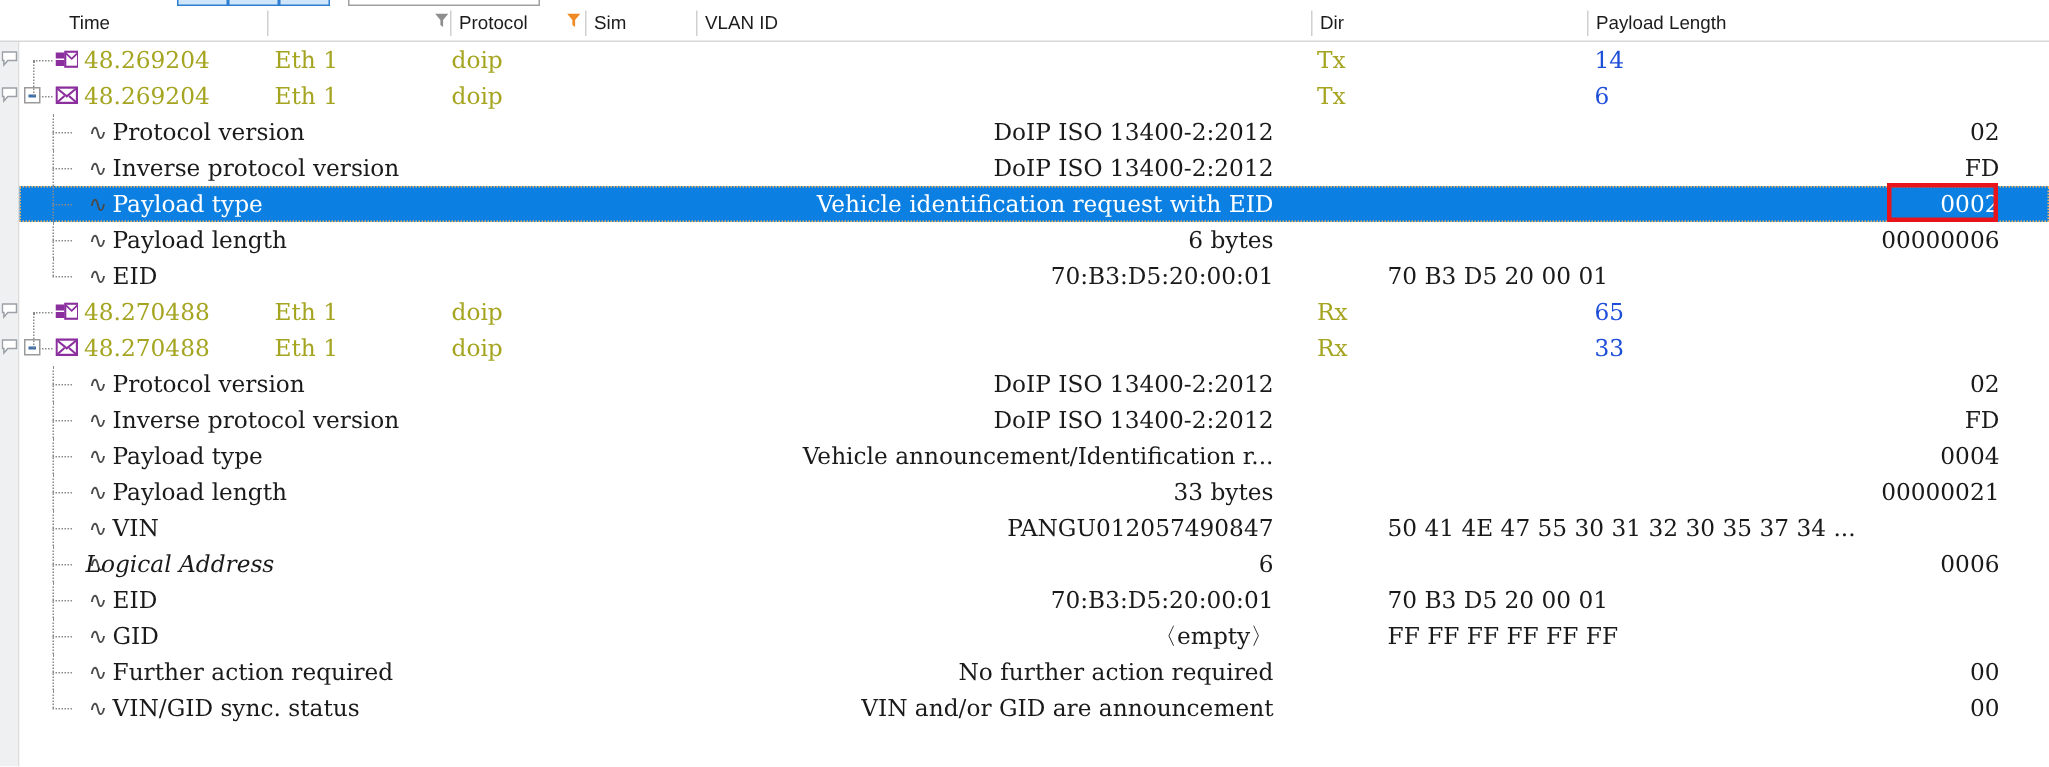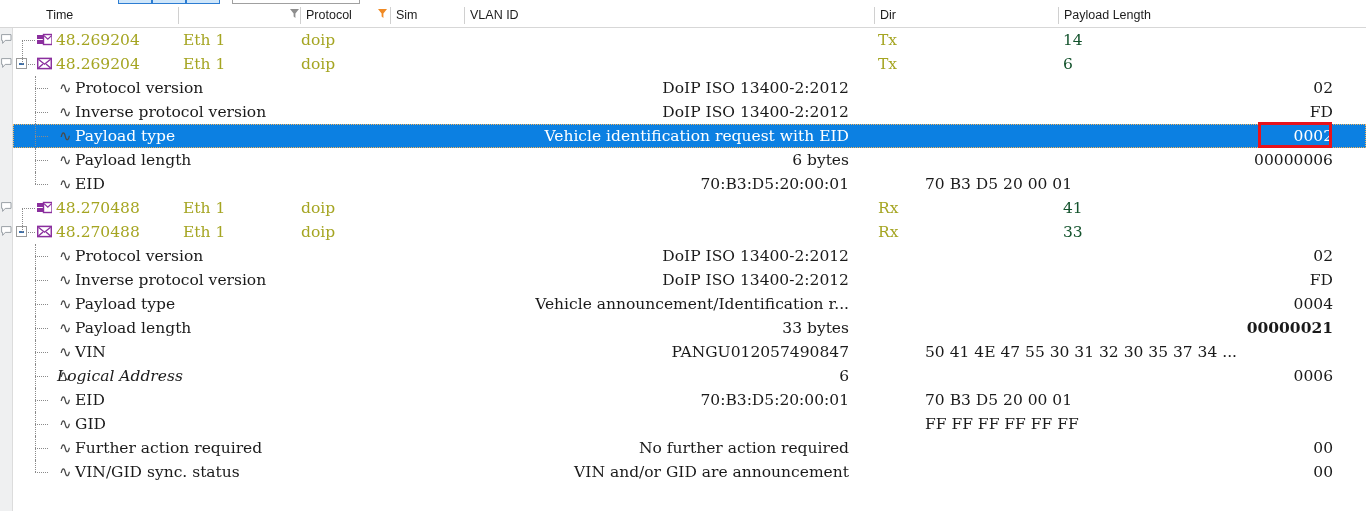--- a/index.html
+++ b/index.html
@@ -169,21 +169,21 @@
   }
   .dircol {
     position: absolute; top: 0;
     line-height: 24px;
     color: #a5a522;
     white-space: nowrap;
   }
   .plcol {
     position: absolute; top: 0;
     line-height: 24px;
-    color: #14532d;
+    color: #1d4ed8;
     white-space: nowrap;
   }
 
   
   .annot-rect {
     position: absolute;
     border: 3px solid #e8131b;
     pointer-events: none;
     z-index: 40;
   }
@@ -336,21 +336,21 @@
             <rect x="0" y="2" width="6" height="4" fill="#8b2f9e"></rect>
             <rect x="0" y="7" width="6" height="4" fill="#8b2f9e"></rect>
             <rect x="6.5" y="1.5" width="8.5" height="10" fill="#ffffff" stroke="#8b2f9e" stroke-width="1.4"></rect>
             <path d="M7 2.6 L10.8 6.2 L14.5 2.6" fill="none" stroke="#8b2f9e" stroke-width="1.2"></path>
           </svg>
         </div>
         <div class="txt olive mono" style="left: 43px;">48.270488</div>
         <div class="txt olive mono" style="left: 170px;">Eth 1</div>
         <div class="txt olive mono" style="left: 288px;">doip</div>
         <div class="dircol mono" style="left: 865px;">Rx</div>
-        <div class="plcol mono" style="left: 1050px;">41</div>
+        <div class="plcol mono" style="left: 1050px;">65</div>
       </div>
       <div class="row" style="top: 192px;">
         <div class="tree-h" style="left: 9px; top: 12px; width: 13px;"></div>
         <div class="expander" style="left: 3px; top: 6px;"></div>
         <div class="msg-icon" style="left: 24px; top: 5px;">
           <svg width="15" height="13" viewBox="0 0 15 13">
             <rect x="0.7" y="1.4" width="13.6" height="10.2" fill="#ffffff" stroke="#8b2f9e" stroke-width="1.5"></rect>
             <path d="M1.4 2.2 L7.5 7.2 L13.6 2.2" fill="none" stroke="#8b2f9e" stroke-width="1.4"></path>
             <path d="M1.4 11 L6 7 M13.6 11 L9 7" fill="none" stroke="#8b2f9e" stroke-width="1.4"></path>
           </svg>
@@ -384,21 +384,21 @@
         <div class="txt mono" style="left: 62px;">Payload type</div>
         <div class="val mono" style="left: 0px; width: 836px;">Vehicle announcement/Identification r...</div>
         <div class="rawcol mono" style="left: 0px; width: 1320px;">0004</div>
       </div>
       <div class="row" style="top: 288px;">
         <div class="tree-h" style="left: 22px; top: 12px; width: 13px;"></div>
         <div class="tree-v" style="left: 22px; top: 0px; height: 24px;"></div>
         <div class="tilde" style="left: 46px;">∿</div>
         <div class="txt mono" style="left: 62px;">Payload length</div>
         <div class="val mono" style="left: 0px; width: 836px;">33 bytes</div>
-        <div class="rawcol mono" style="left: 0px; width: 1320px; font-weight: bold;">00000021</div>
+        <div class="rawcol mono" style="left: 0px; width: 1320px;">00000021</div>
       </div>
       <div class="row" style="top: 312px;">
         <div class="tree-h" style="left: 22px; top: 12px; width: 13px;"></div>
         <div class="tree-v" style="left: 22px; top: 0px; height: 24px;"></div>
         <div class="tilde" style="left: 46px;">∿</div>
         <div class="txt mono" style="left: 62px;">VIN</div>
         <div class="val mono" style="left: 0px; width: 836px;">PANGU012057490847</div>
         <div class="hexcol mono" style="left: 912px;">50 41 4E 47 55 30 31 32 30 35 37 34 ...</div>
       </div>
       <div class="row" style="top: 336px;">
@@ -415,20 +415,21 @@
         <div class="tilde" style="left: 46px;">∿</div>
         <div class="txt mono" style="left: 62px;">EID</div>
         <div class="val mono" style="left: 0px; width: 836px;">70:B3:D5:20:00:01</div>
         <div class="hexcol mono" style="left: 912px;">70 B3 D5 20 00 01</div>
       </div>
       <div class="row" style="top: 384px;">
         <div class="tree-h" style="left: 22px; top: 12px; width: 13px;"></div>
         <div class="tree-v" style="left: 22px; top: 0px; height: 24px;"></div>
         <div class="tilde" style="left: 46px;">∿</div>
         <div class="txt mono" style="left: 62px;">GID</div>
+        <div class="val mono" style="left: 0px; width: 836px;">〈empty〉</div>
         <div class="hexcol mono" style="left: 912px;">FF FF FF FF FF FF</div>
       </div>
       <div class="row" style="top: 408px;">
         <div class="tree-h" style="left: 22px; top: 12px; width: 13px;"></div>
         <div class="tree-v" style="left: 22px; top: 0px; height: 24px;"></div>
         <div class="tilde" style="left: 46px;">∿</div>
         <div class="txt mono" style="left: 62px;">Further action required</div>
         <div class="val mono" style="left: 0px; width: 836px;">No further action required</div>
         <div class="rawcol mono" style="left: 0px; width: 1320px;">00</div>
       </div>

